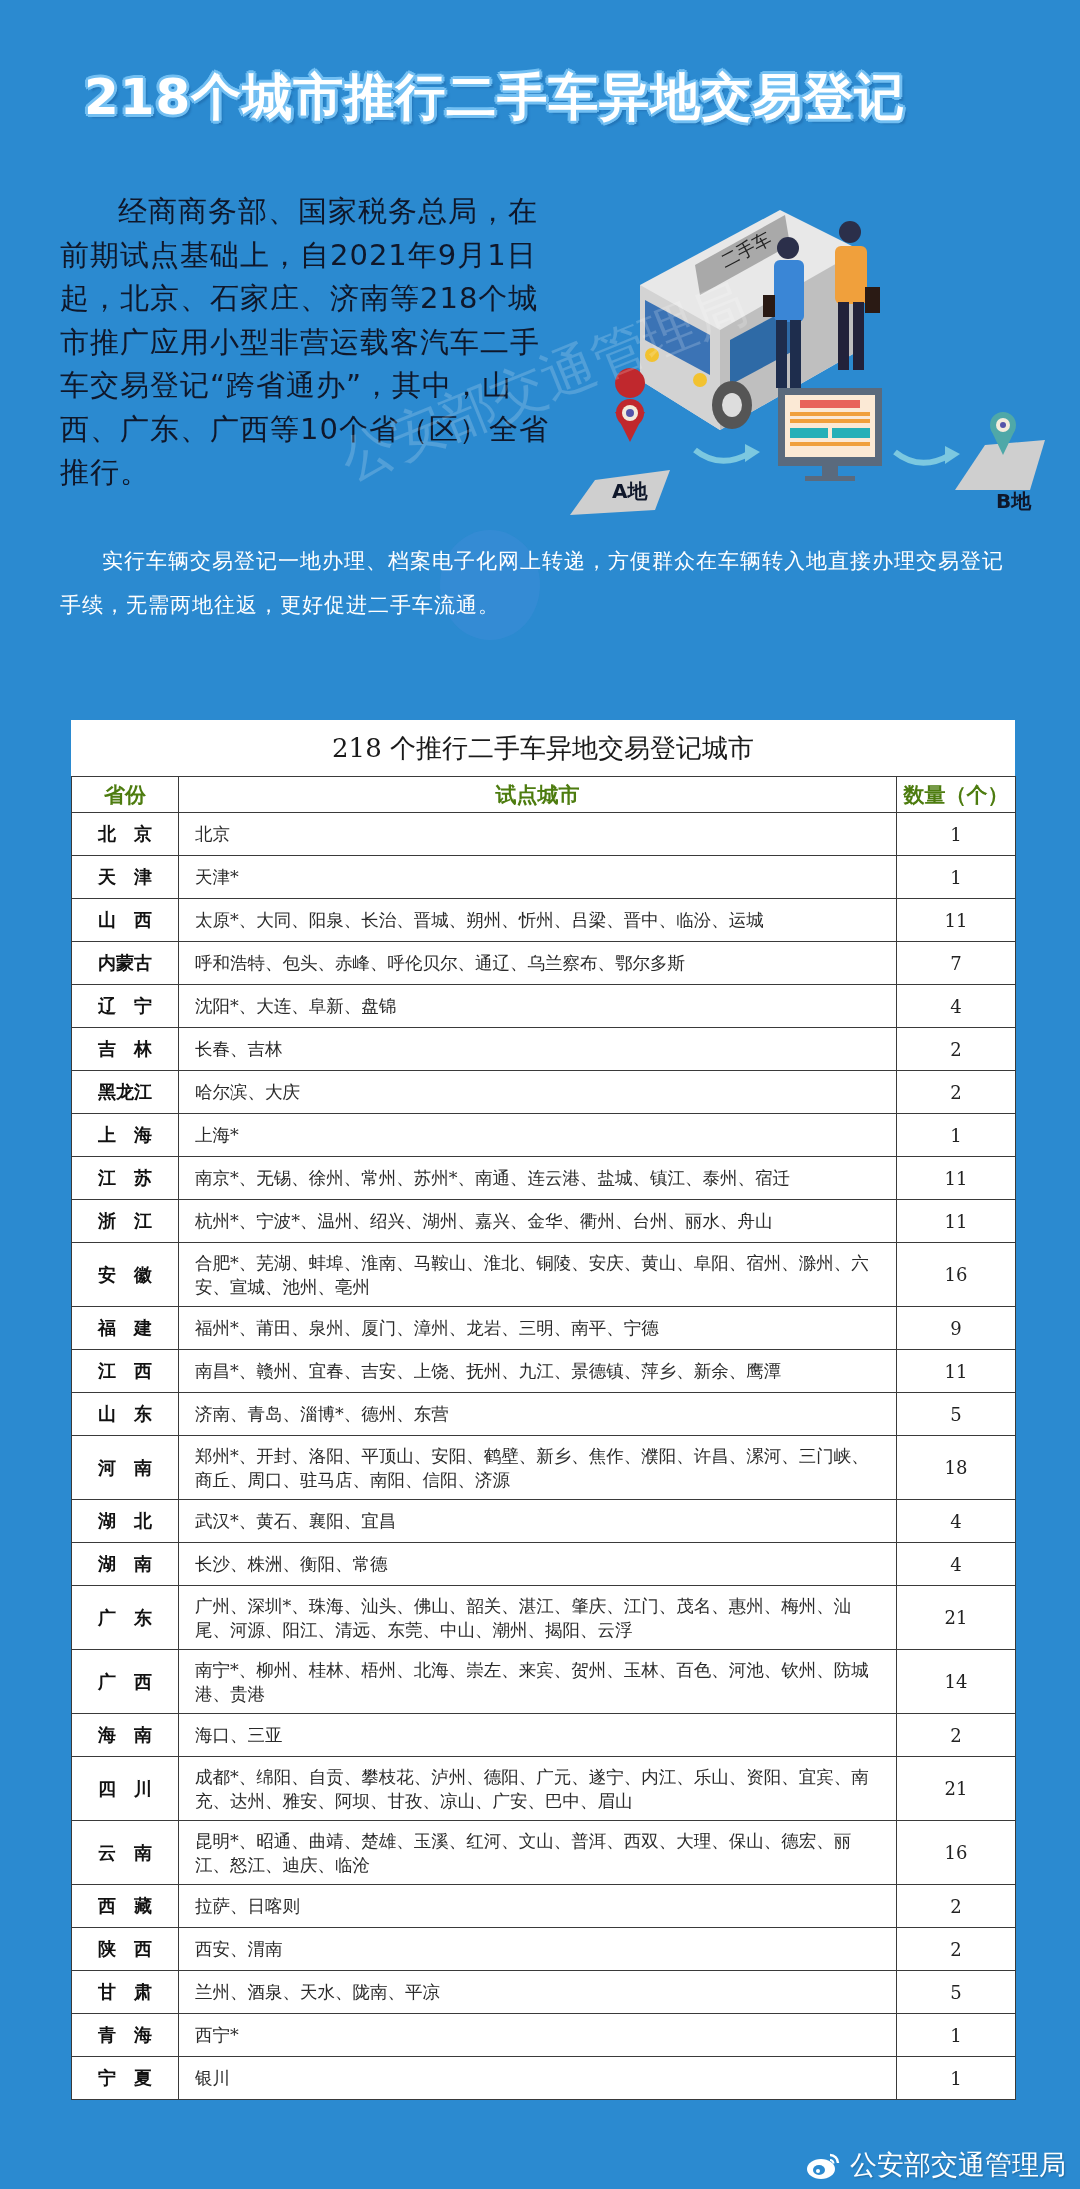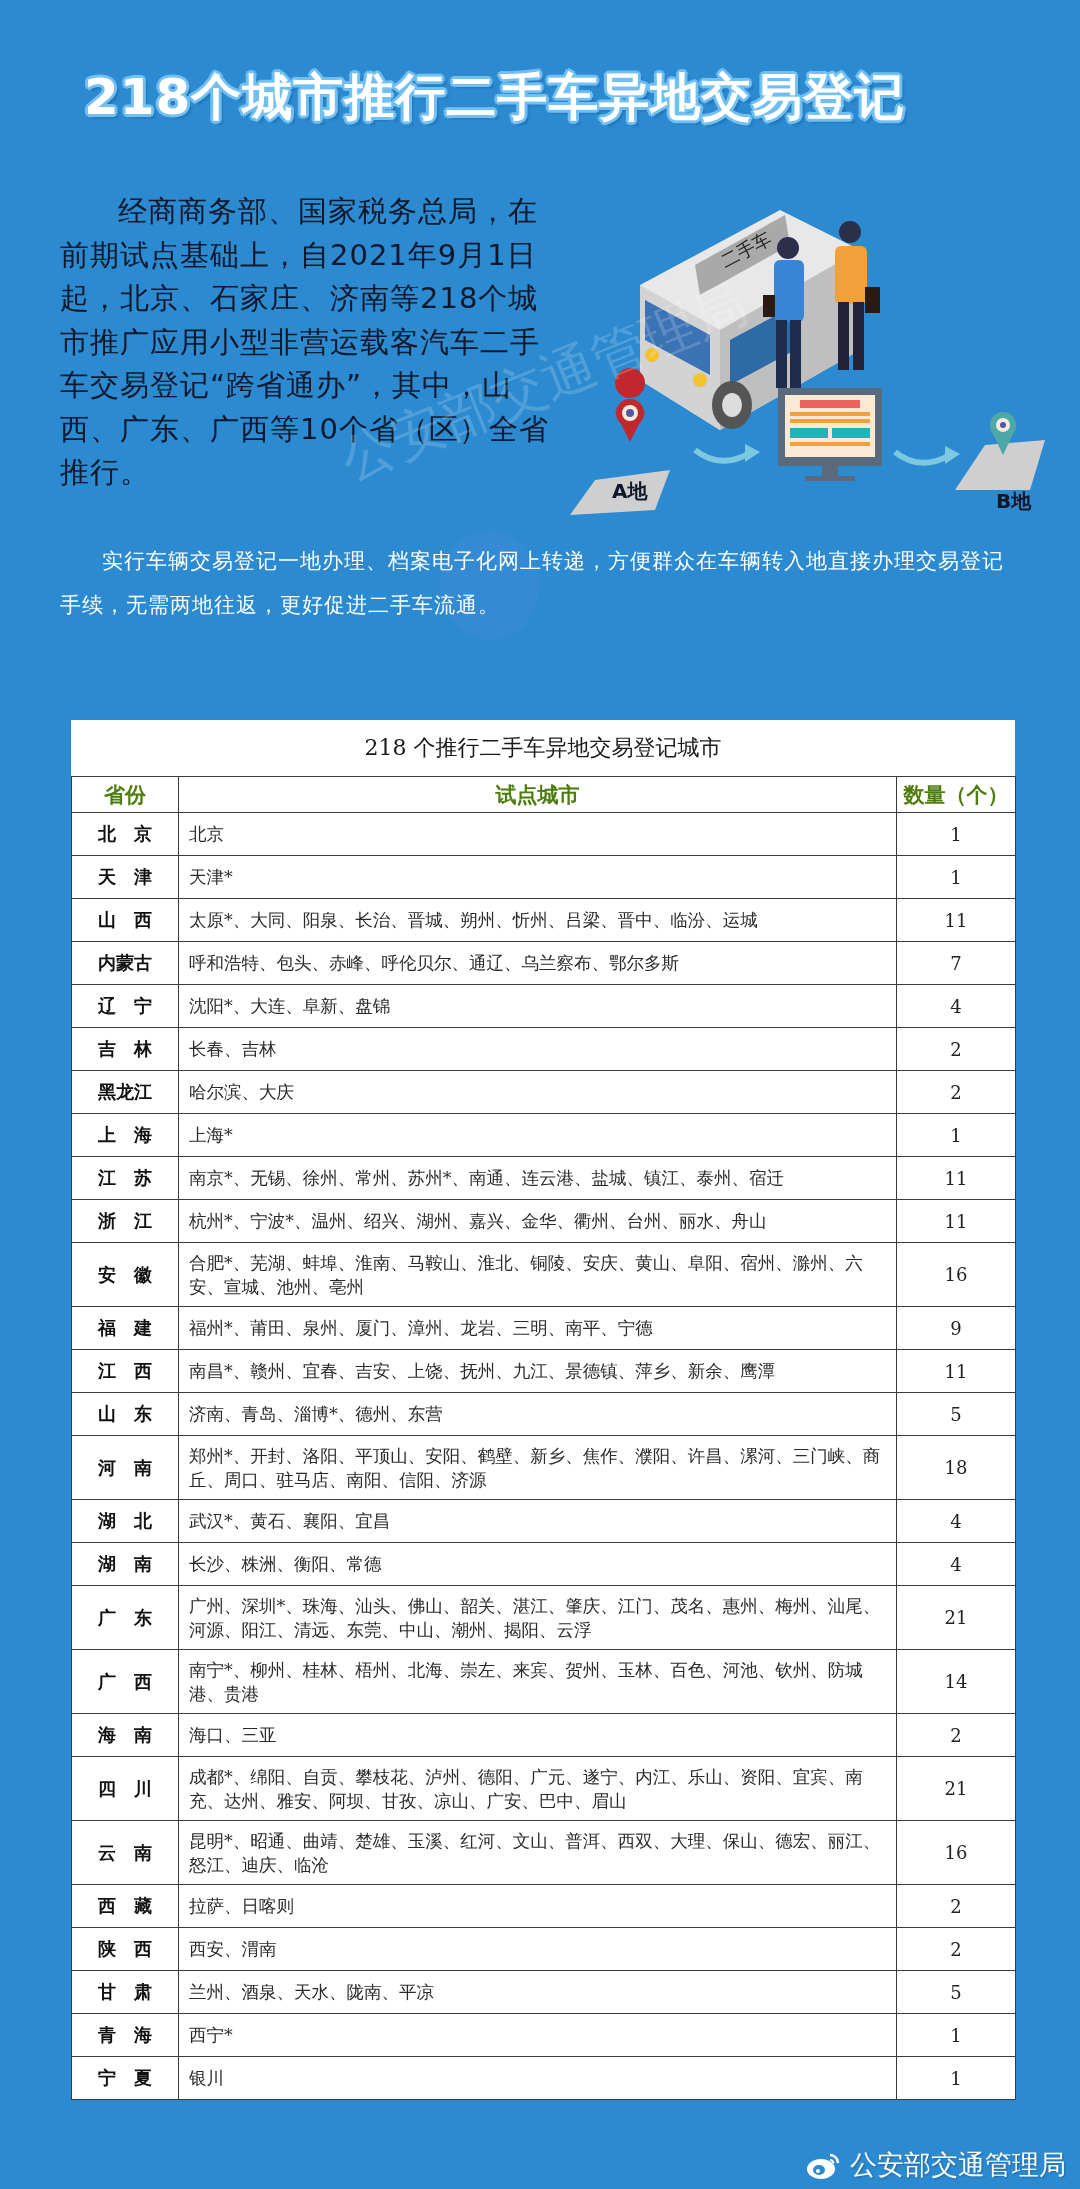--- a/index.html
+++ b/index.html
@@ -43,39 +43,39 @@
     border-radius:50%; background:rgba(60,140,215,0.55);
   }
 
   .table-card {
     position:absolute; left:71px; top:720px; width:944px;
     background:#ffffff;
   }
   .t-title {
     height:56px; line-height:56px; text-align:center;
     font-family:"DejaVu Serif","Liberation Serif",serif;
-    font-size:22px; color:#1a1a1a;
+    font-size:26px; color:#1a1a1a;
   }
   table {
     width:944px; border-collapse:collapse; table-layout:fixed;
     font-family:"DejaVu Serif","Liberation Serif",serif;
     color:#222;
   }
   td, th {
     border:1.5px solid #3a3a3a; padding:0; vertical-align:middle;
   }
   table tr:first-child th { border-top:1.5px solid #3a3a3a; }
   th { font-weight:bold; font-size:21px; height:35px; color:#4d7c0f; }
   col.c1 { width:107px; } col.c2 { width:718px; } col.c3 { width:119px; }
   td.prov {
     text-align:center; font-family:"DejaVu Sans",sans-serif; font-weight:bold;
     font-size:18px; letter-spacing:0; color:#111;
   }
   td.cities {
-    text-align:left; padding:3px 10px; font-size:17.5px; line-height:24px; color:#2a2a2a;
+    text-align:left; padding:3px 16px; font-size:17.5px; line-height:24px; color:#2a2a2a;
   }
   td.count { text-align:center; font-size:18px; color:#222; }
   tr.single td { height:36px; }
   tr.double td { height:57px; }
   .footer-brand {
     position:absolute; right:14px; top:2145px; height:40px;
     display:flex; align-items:center; color:#ffffff; font-size:27px;
     text-shadow:1px 1px 2px rgba(0,0,0,0.25);
   }
   .weibo-icon { width:36px; height:32px; margin-right:8px; }

